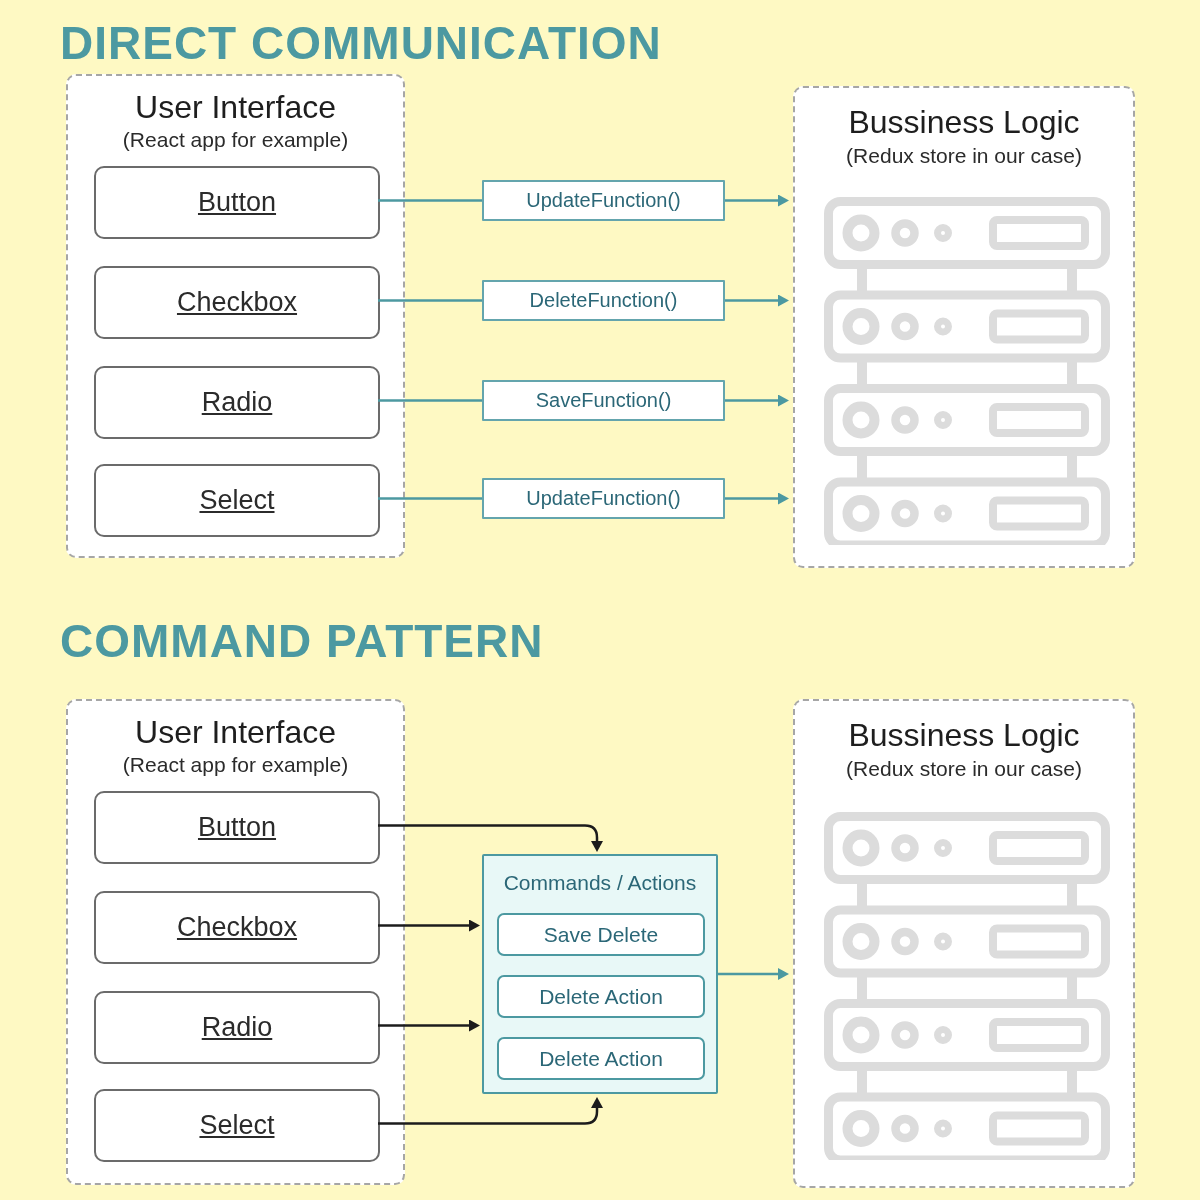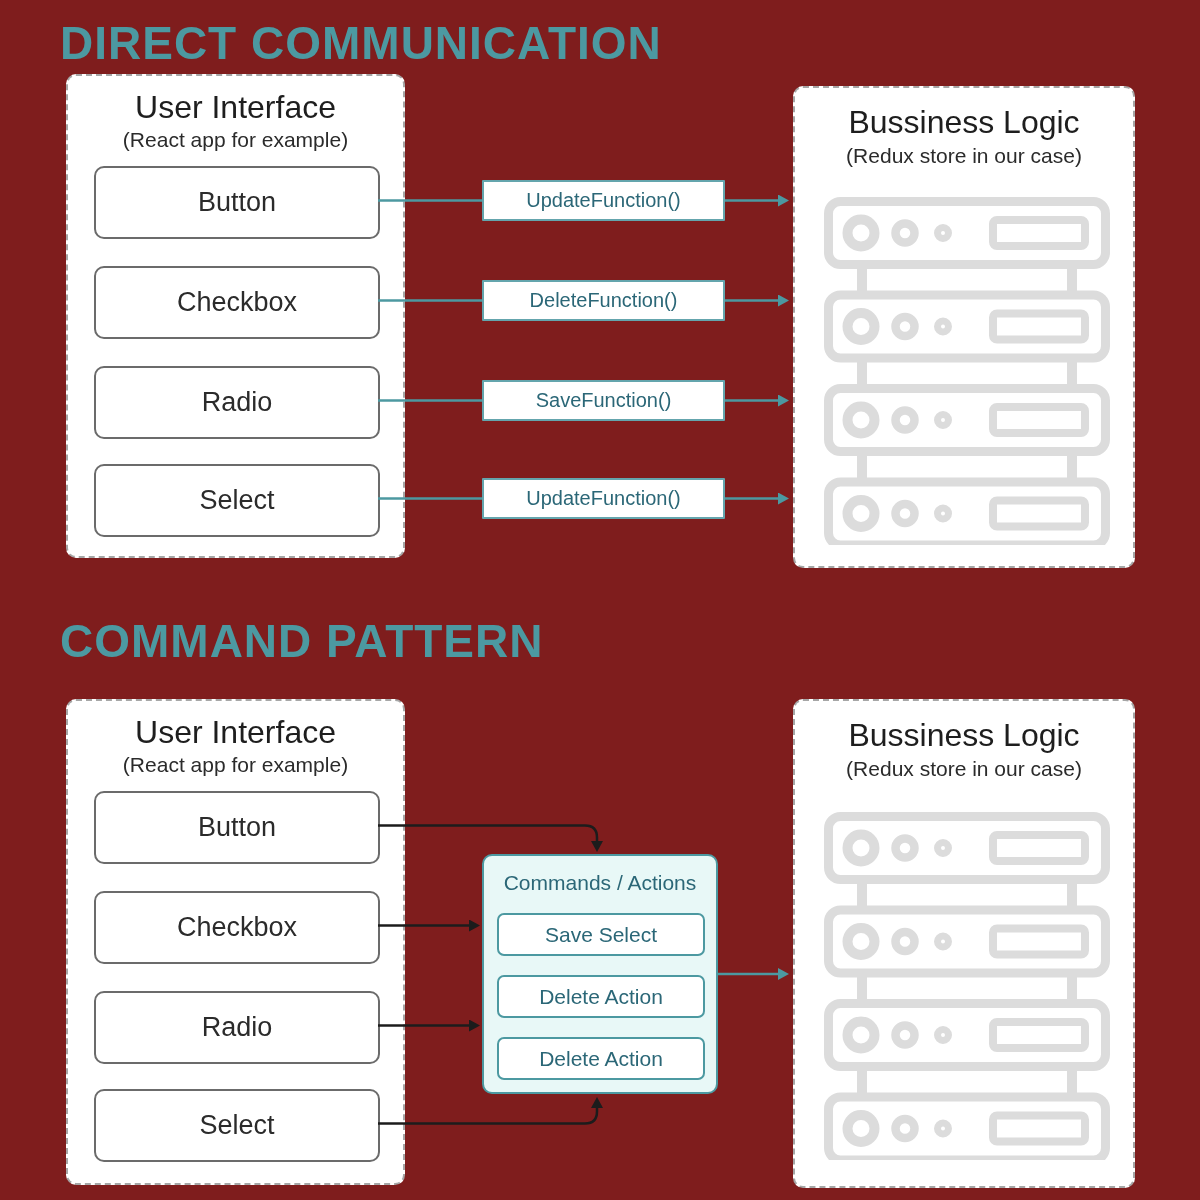--- a/index.html
+++ b/index.html
@@ -1,17 +1,17 @@
 <!DOCTYPE html>
 <html><head>
 <meta charset="utf-8">
 <style>
   html,body{margin:0;padding:0;background:#ffffff;}
   body{font-family:"Liberation Sans","DejaVu Sans",sans-serif;}
-  .canvas{position:relative;width:1200px;height:1200px;background:#7f1d1d;overflow:hidden;}
+  .canvas{position:relative;width:1200px;height:1200px;background:#fef9c3;overflow:hidden;}
 
   .section-title{
     position:absolute;left:60px;
     font-size:46px;font-weight:800;letter-spacing:1px;
     color:#4c99a1;white-space:nowrap;
   }
 
   .panel{
     position:absolute;border:2px dashed #a6a6a6;border-radius:10px;
     background:#ffffff;box-sizing:border-box;
@@ -22,33 +22,33 @@
   }
   .panel-subtitle{
     position:absolute;left:0;width:100%;text-align:center;
     font-size:21px;font-weight:400;color:#2b2b2b;
   }
 
   .ui-btn{
     position:absolute;left:26px;width:286px;height:73px;box-sizing:border-box;
     border:2px solid #6b6b6b;border-radius:10px;background:#fff;
     display:flex;align-items:center;justify-content:center;
-    font-size:27px;color:#2b2b2b;
+    font-size:27px;color:#2b2b2b;text-decoration:underline;
   }
 
   .fn-box{
     position:absolute;left:482px;width:243px;height:41px;box-sizing:border-box;
     border:2px solid #64a5ad;border-radius:1px;background:#fff;
     display:flex;align-items:center;justify-content:center;
     font-size:20px;color:#2b6777;
   }
 
   .cmd-panel{
     position:absolute;left:482px;top:854px;width:236px;height:240px;box-sizing:border-box;
-    background:#e8f8f7;border:2px solid #4c99a1;border-radius:10px;
+    background:#e8f8f7;border:2px solid #4c99a1;border-radius:2px;
   }
   .cmd-title{
     position:absolute;top:15px;left:0;width:100%;text-align:center;
     font-size:21px;color:#2b6777;
   }
   .cmd-action{
     position:absolute;left:13px;width:208px;height:43px;box-sizing:border-box;
     border:2px solid #4c99a1;border-radius:7px;background:#fff;
     display:flex;align-items:center;justify-content:center;
     font-size:21px;color:#2b6777;
@@ -130,21 +130,21 @@
     <div class="panel-title" style="top:13px;">User Interface</div>
     <div class="panel-subtitle" style="top:52px;">(React app for example)</div>
     <div class="ui-btn" style="top:90px;">Button</div>
     <div class="ui-btn" style="top:190px;">Checkbox</div>
     <div class="ui-btn" style="top:290px;">Radio</div>
     <div class="ui-btn" style="top:388px;">Select</div>
   </div>
 
   <div class="cmd-panel">
     <div class="cmd-title">Commands / Actions</div>
-    <div class="cmd-action" style="top:57px;">Save Select</div>
+    <div class="cmd-action" style="top:57px;">Save Delete</div>
     <div class="cmd-action" style="top:119px;">Delete Action</div>
     <div class="cmd-action" style="top:181px;">Delete Action</div>
   </div>
 
   <div class="panel" style="left:793px;top:699px;width:342px;height:489px;">
     <div class="panel-title" style="top:16px;">Bussiness Logic</div>
     <div class="panel-subtitle" style="top:56px;">(Redux store in our case)</div>
     <svg class="server-icon" style="top:111px;" viewBox="0 0 286 348">
       <g fill="none" stroke="#dcdcdc">
         <line x1="38" y1="64" x2="38" y2="97" stroke-width="10"></line>

